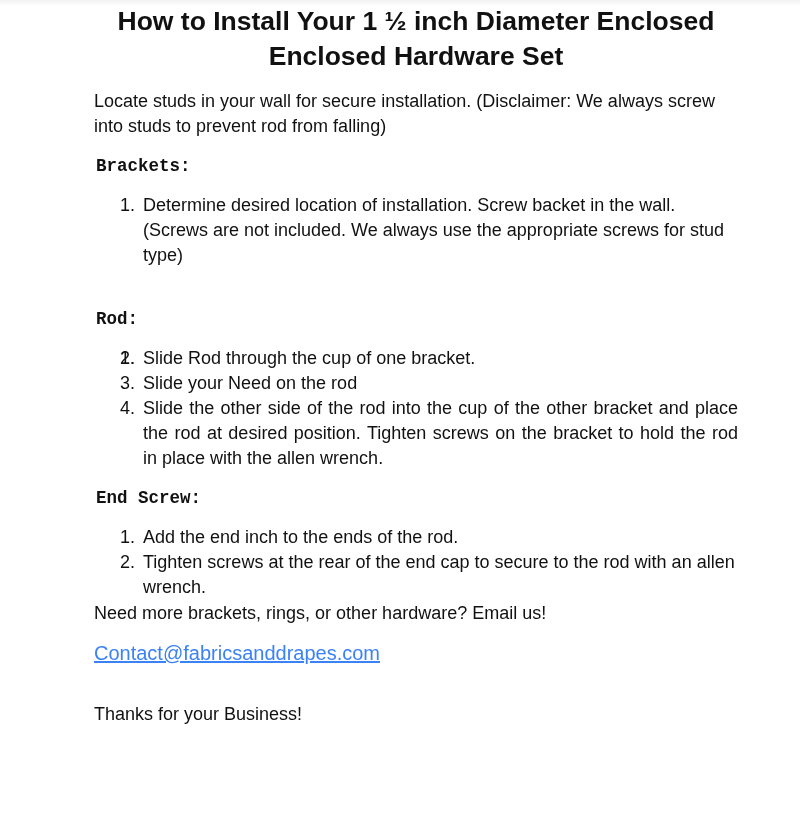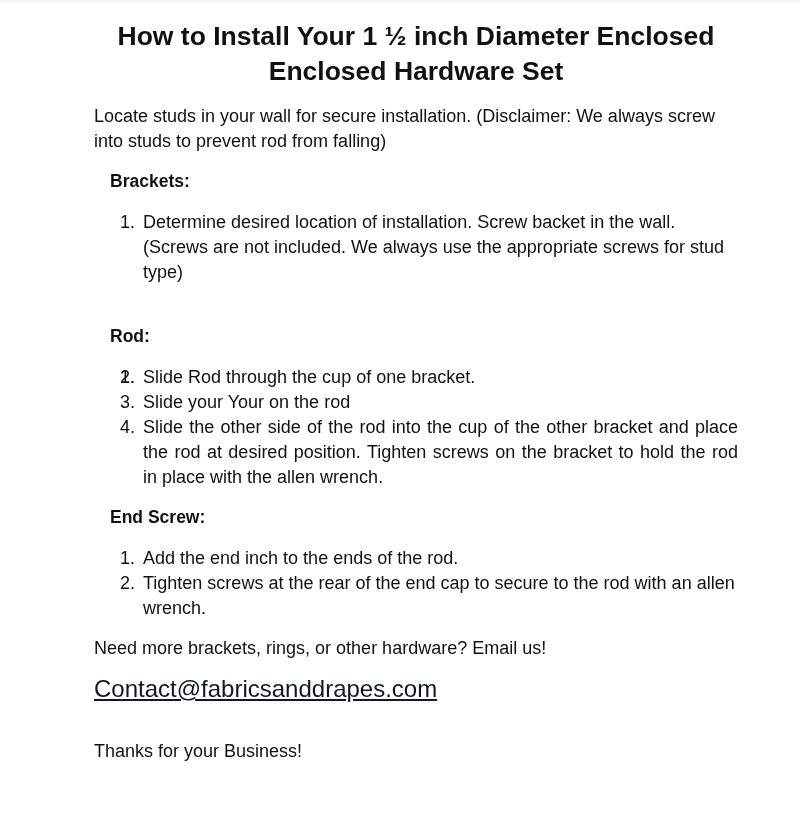--- a/index.html
+++ b/index.html
@@ -17,64 +17,65 @@
     }
     .top-strip {
       position: absolute;
       left: 0; top: 0;
       width: 800px; height: 6px;
       background: linear-gradient(#f1f1f1, #ffffff);
     }
     .doc {
       position: absolute;
       left: 94px;
-      top: 19px;
+      top: 4px;
       width: 644px;
     }
     .title {
       margin: 0;
       text-align: center;
       font-weight: bold;
       font-size: 26.5px;
       line-height: 35px;
       color: #111111;
     }
     p.body {
       margin: 0;
       font-size: 18px;
       line-height: 25px;
     }
     .intro { margin-top: 15px !important; }
     .heading {
-      margin: 16px;
+      margin: 2px;
       font-weight: bold;
       font-size: 17.5px;
       line-height: 25px;
+      font-family: Liberation Mono, monospace;
     }
     ol {
       margin: 0;
       padding: 0;
       list-style: none;
     }
     ol li {
       position: relative;
       padding-left: 49px;
       font-size: 18px;
       line-height: 25px;
     }
     ol li .num {
       position: absolute;
       left: 26px;
       top: 0;
     }
     ol li.justify { text-align: justify; }
     .link {
-      color: #0f172a;
+      color: #3b82f6;
       text-decoration: underline;
-      font-size: 24px;
+      font-size: 20px;
       line-height: 25px;
     }
   </style>
 </head>
 <body>
 
 <div class="top-strip"></div>
 
 <div class="doc">
   <h1 class="title">
@@ -96,40 +97,40 @@
   <ol style="margin-top:14px">
     <li>
       <span class="num">1.</span>
     </li>
     <li>
       <span class="num">2.</span>
       <span>Slide Rod through the cup of one bracket.</span>
     </li>
     <li>
       <span class="num">3.</span>
-      <span>Slide your Your on the rod</span>
+      <span>Slide your Need on the rod</span>
     </li>
     <li class="justify">
       <span class="num">4.</span>
       <span>Slide the other side of the rod into the cup of the other bracket and place the rod at desired position. Tighten screws on the bracket to hold the rod in place with the allen wrench.</span>
     </li>
   </ol>
 
   <p class="heading" style="margin-top:15px">End Screw:</p>
   <ol style="margin-top:14px">
     <li>
       <span class="num">1.</span>
       <span>Add the end inch to the ends of the rod.</span>
     </li>
     <li>
       <span class="num">2.</span>
       <span>Tighten screws at the rear of the end cap to secure to the rod with an allen wrench.</span>
     </li>
   </ol>
 
-  <p class="body" style="margin-top:15px">Need more brackets, rings, or other hardware? Email us!</p>
+  <p class="body" style="margin-top:1px">Need more brackets, rings, or other hardware? Email us!</p>
 
   <p class="body" style="margin-top:15px">
     <a class="link">Contact@fabricsanddrapes.com</a>
   </p>
 
   <p class="body" style="margin-top:35px">Thanks for your Business!</p>
 </div>
 
 </body></html>

